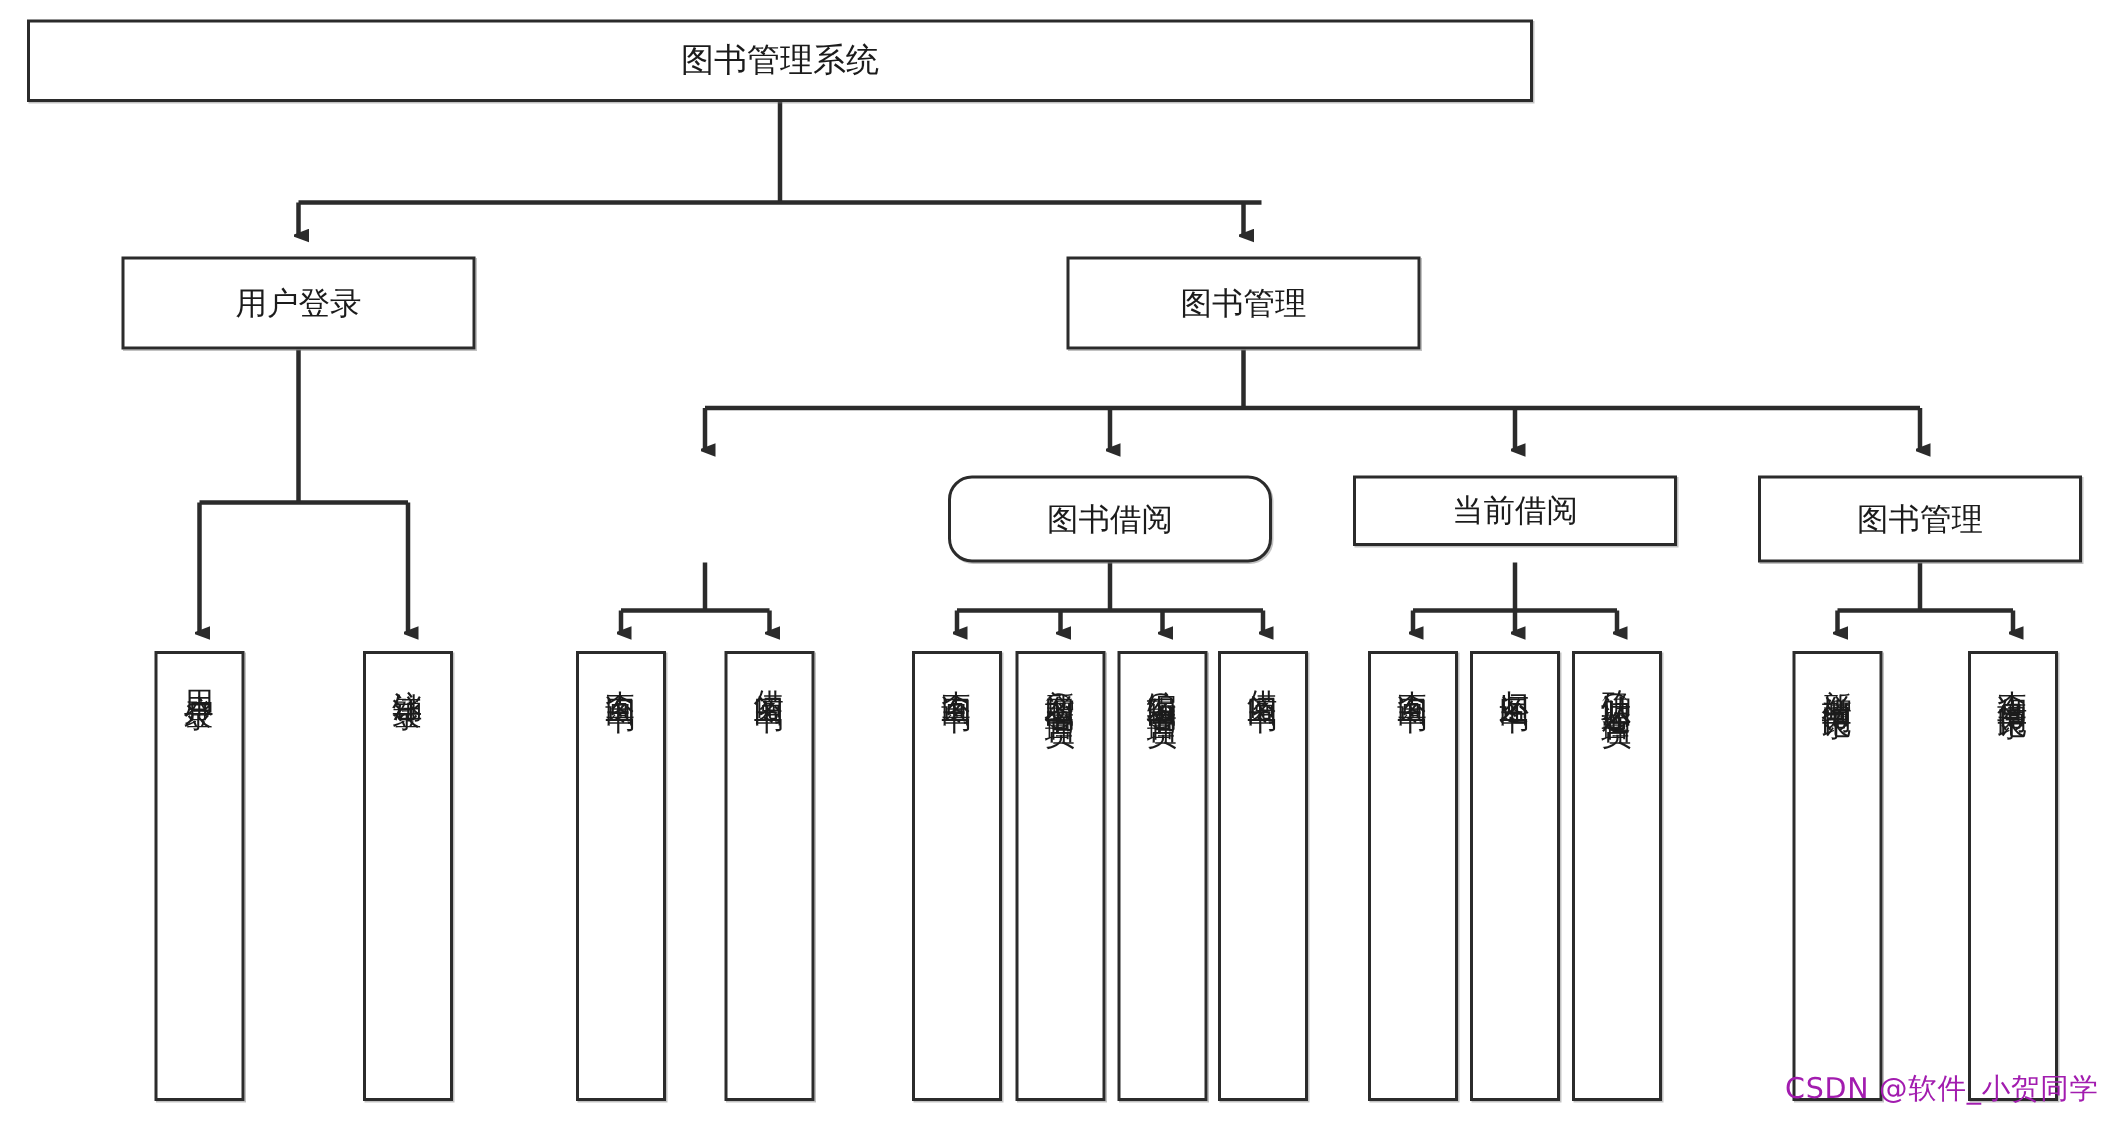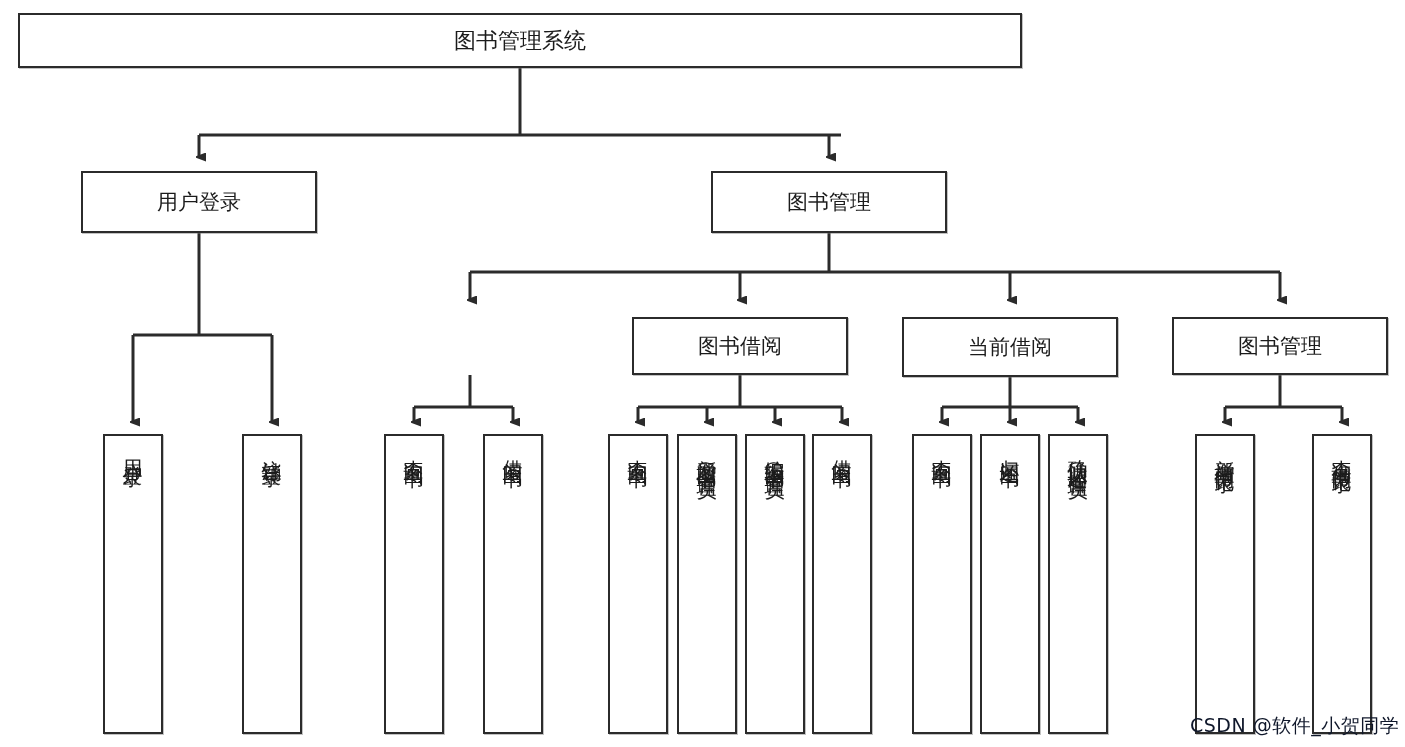--- a/index.html
+++ b/index.html
@@ -57,21 +57,21 @@
     writing-mode: vertical-rl;
     text-orientation: upright;
     font-size: 20px;
     letter-spacing: 3px;
     line-height: 1;
     white-space: pre;
     height: auto;
   }
   .watermark {
     position: absolute;
-    color: #0f172a;
+    color: #a21caf;
     font-size: 19px;
     letter-spacing: 0.5px;
     white-space: nowrap;
     user-select: none;
   }
 </style>
 </head>
 <body>
 
 <div id="canvas">
@@ -130,24 +130,24 @@
     <span class="label">图书管理系统</span>
   </div>
 
   <div class="node horiz" style="left:81px; top:171px; width:236px; height:62px;">
     <span class="label">用户登录</span>
   </div>
   <div class="node horiz" style="left:711px; top:171px; width:236px; height:62px;">
     <span class="label">图书管理</span>
   </div>
 
-  <div class="node horiz" style="left:632px; top:317px; width:216px; height:58px;">
+  <div class="node horiz" style="left:632px; top:317px; width:216px; height:58px;border-radius:16px;">
     <span class="label">图书借阅</span>
   </div>
-  <div class="node horiz" style="left:902px; top:317px; width:216px; height:60px;align-items:center;">
+  <div class="node horiz" style="left:902px; top:317px; width:216px; height:47px;align-items:center;">
     <span class="label">当前借阅</span>
   </div>
   <div class="node horiz" style="left:1172px; top:317px; width:216px; height:58px;">
     <span class="label">图书管理</span>
   </div>
 
   <div class="node leaf" style="left:103px; top:434px; width:60px; height:300px;">
     <span class="label">用户登录</span>
   </div>
   <div class="node leaf" style="left:242px; top:434px; width:60px; height:300px;">

